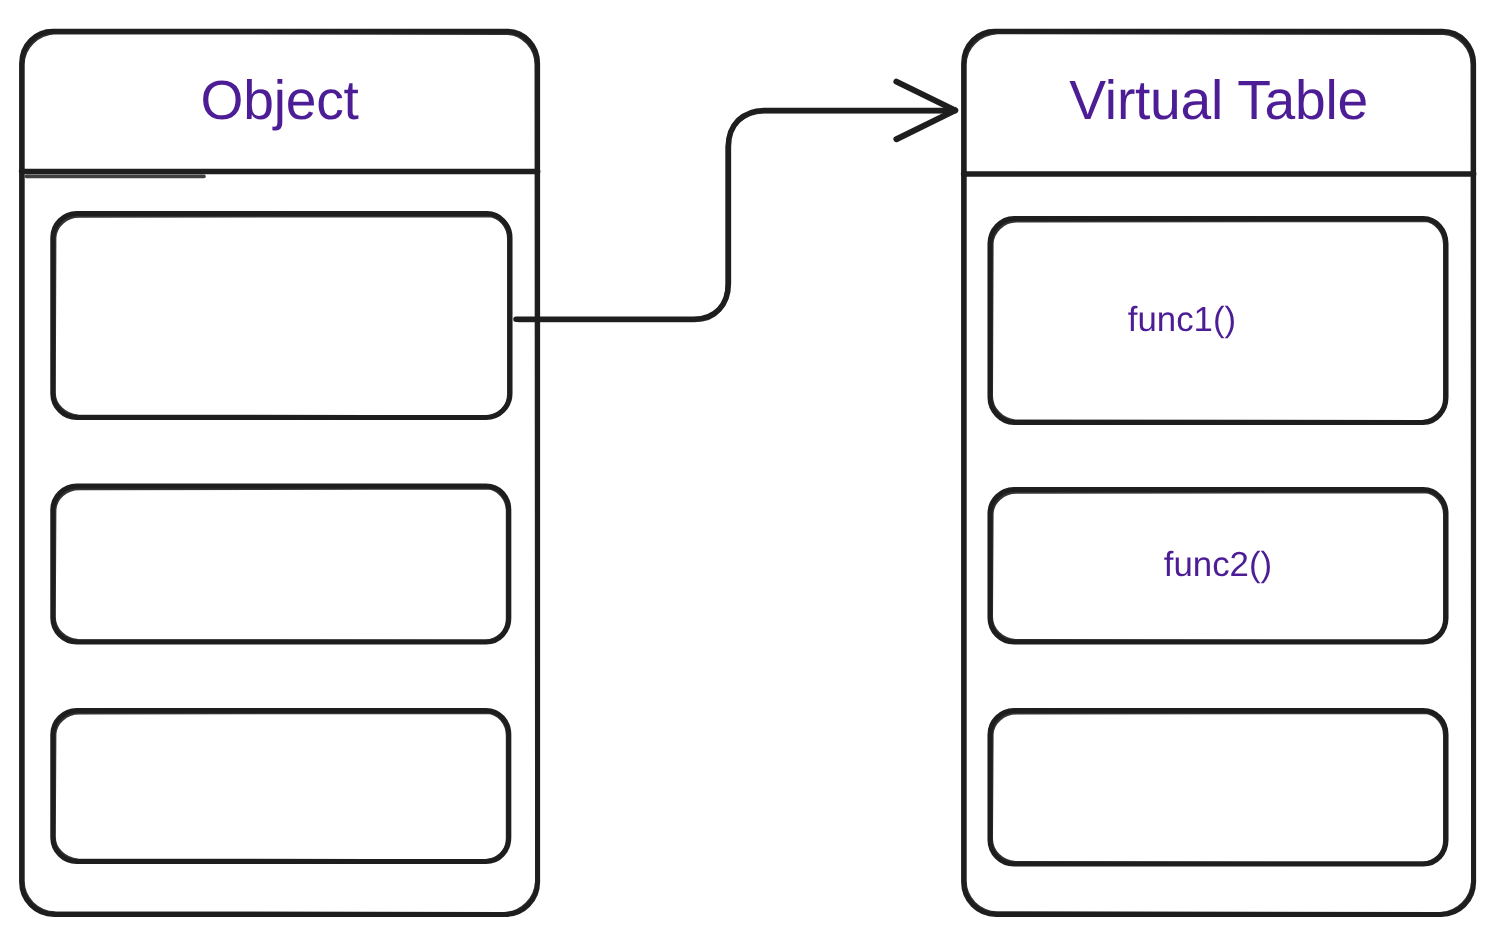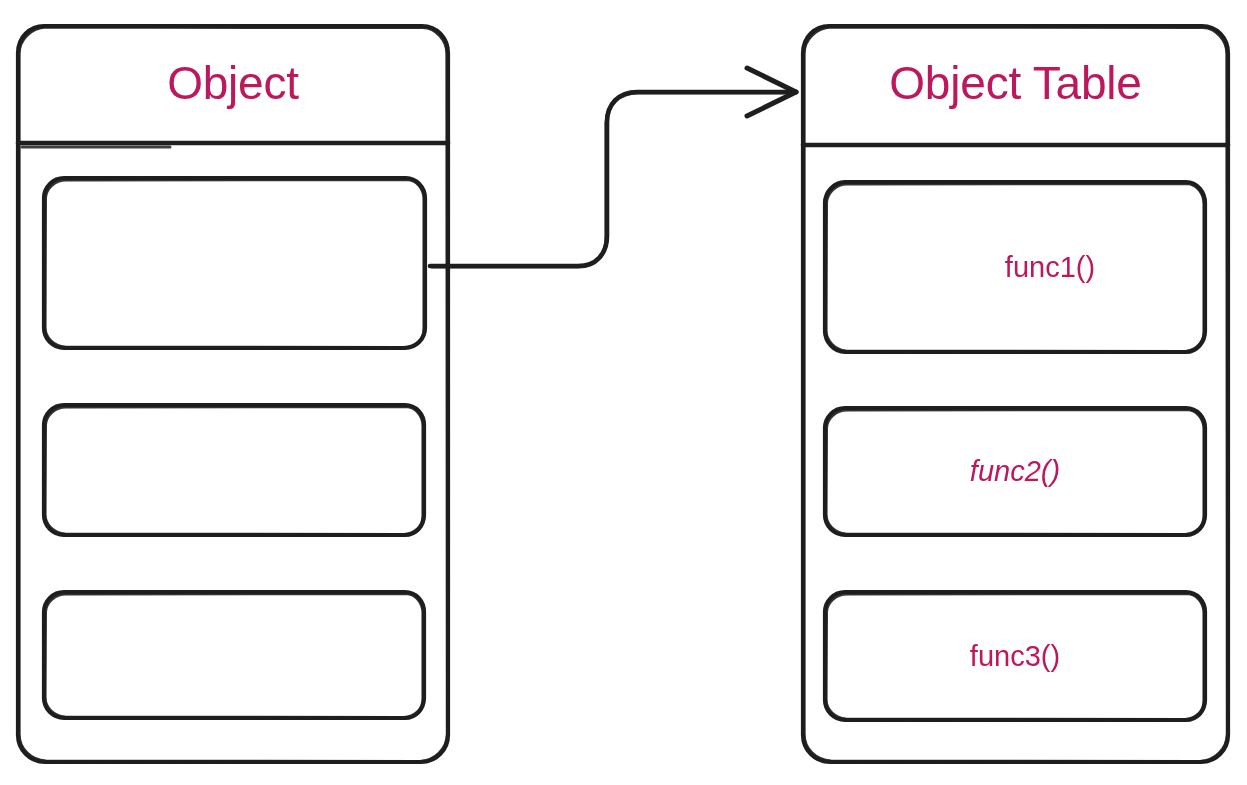--- a/index.html
+++ b/index.html
@@ -37,21 +37,21 @@
   .divider-stroke { stroke-width: 4.6; }
   .slot-stroke    { stroke-width: 4.2; }
   .slot-stroke-2  { stroke-width: 3.0; opacity: .9; }
   .conn-stroke    { stroke-width: 4.6; }
   .conn-stroke-2  { stroke-width: 3.0; opacity: .85; }
   .arrow-stroke   { stroke-width: 5.0; }
 
   
   .txt {
     position: absolute;
-    color: #be185d;
+    color: #4c1d95;
     text-align: center;
     white-space: pre-line;
     user-select: none;
   }
   .card-title {
     font-size: 46px;
     line-height: 54px;
     letter-spacing: -0.2px;
   }
   .slot-label {
@@ -296,24 +296,23 @@
   <div class="txt card-title" style="left:18px; top:56px; width:430px;">Object</div>
 
   <div class="slot-hit" style="left:44px; top:178px; width:381px; height:170px;"></div>
 
   <div class="slot-hit" style="left:44px; top:405px; width:380px; height:130px;"></div>
 
   <div class="slot-hit" style="left:44px; top:592px; width:380px; height:126px;"></div>
 
   <div class="card-hit" id="card-vtable"></div>
 
-  <div class="txt card-title" style="left:803px; top:56px; width:425px;">Object Table</div>
+  <div class="txt card-title" style="left:803px; top:56px; width:425px;">Virtual Table</div>
 
   <div class="slot-hit" style="left:825px; top:182px; width:380px; height:170px;"></div>
-  <div class="txt slot-label" style="left:860px; top:248px; width:380px;text-align:center;">func1()</div>
+  <div class="txt slot-label" style="left:795px; top:248px; width:380px;text-align:center;">func1()</div>
 
   <div class="slot-hit" style="left:825px; top:408px; width:380px; height:127px;"></div>
-  <div class="txt slot-label" style="left:825px; top:452px; width:380px;font-style:italic;">func2()</div>
+  <div class="txt slot-label" style="left:825px; top:452px; width:380px;">func2()</div>
 
   <div class="slot-hit" style="left:825px; top:592px; width:380px; height:128px;"></div>
-  <div class="txt slot-label" style="left:825px; top:637px; width:380px;">func3()</div>
 
 </div>
 
 </body></html>

